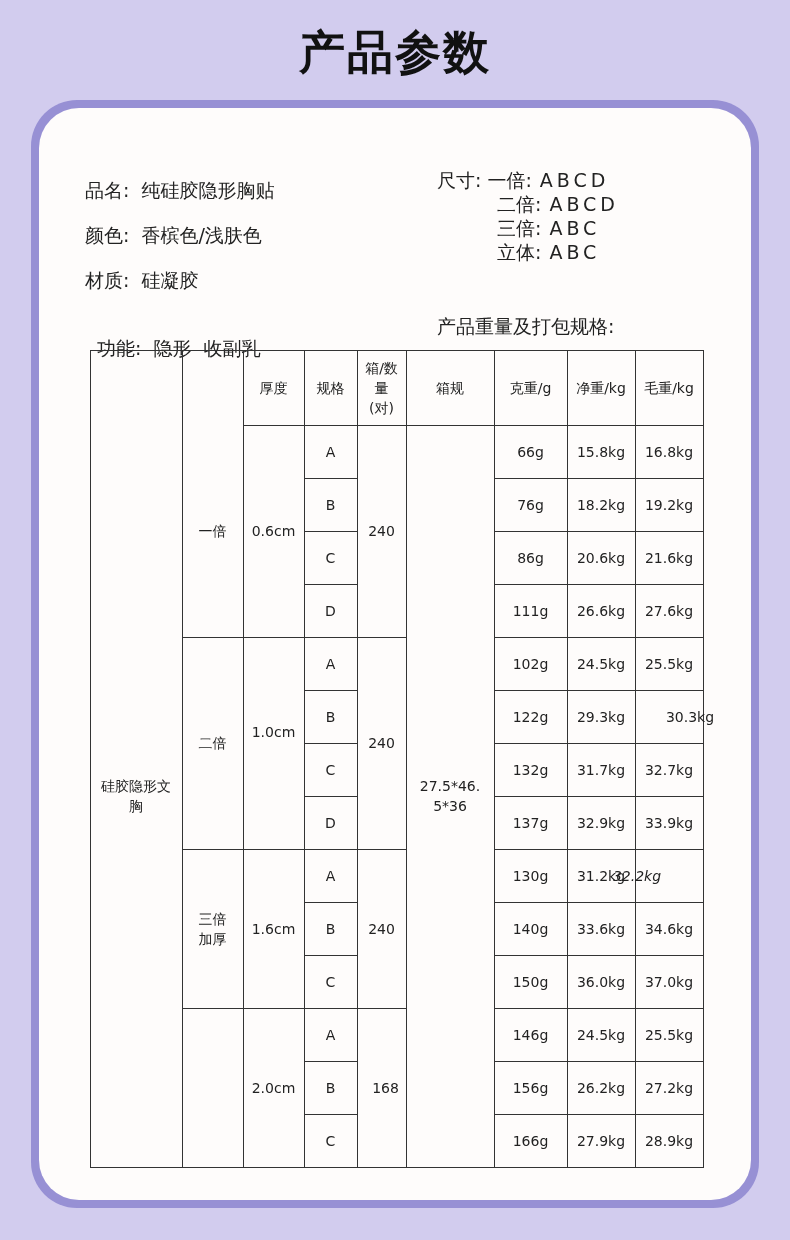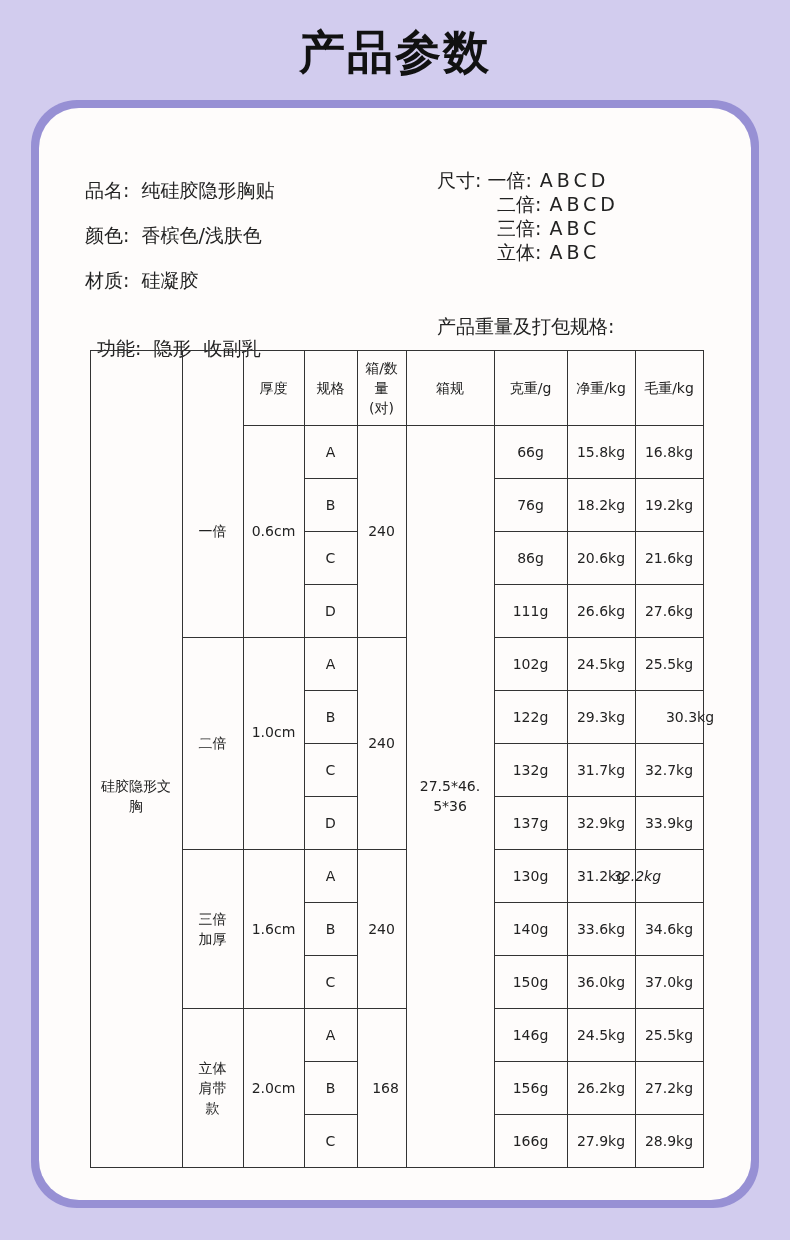--- a/index.html
+++ b/index.html
@@ -163,21 +163,20 @@
     <div class="cell" style="left: 404px; width: 73px; top: 552px; height: 53px;">140g</div>
     <div class="cell" style="left: 477px; width: 68px; top: 552px; height: 53px;">33.6kg</div>
     <div class="cell" style="left: 545px; width: 68px; top: 552px; height: 53px;">34.6kg</div>
     <div class="line" style="left: 214px; width: 54px; top: 605px; height: 1px;"></div>
     <div class="line" style="left: 404px; width: 210px; top: 605px; height: 1px;"></div>
     <div class="cell" style="left: 214px; width: 53px; top: 605px; height: 53px;">C</div>
     <div class="cell" style="left: 404px; width: 73px; top: 605px; height: 53px;">150g</div>
     <div class="cell" style="left: 477px; width: 68px; top: 605px; height: 53px;">36.0kg</div>
     <div class="cell" style="left: 545px; width: 68px; top: 605px; height: 53px; text-align: center;">37.0kg</div>
     <div class="line" style="left: 92px; width: 225px; top: 658px; height: 1px;"></div>
-    <div class="cell" style="left: 92px; width: 61px; top: 658px; height: 159px; padding: 0px 14px;">立体肩带款</div>
     <div class="cell" style="left: 153px; width: 61px; top: 658px; height: 159px;">2.0cm</div>
     <div class="cell" style="left: 267px; width: 49px; top: 658px; height: 159px; padding-left: 8px;">168</div>
     <div class="line" style="left: 404px; width: 210px; top: 658px; height: 1px;"></div>
     <div class="cell" style="left: 214px; width: 53px; top: 658px; height: 53px;">A</div>
     <div class="cell" style="left: 404px; width: 73px; top: 658px; height: 53px;">146g</div>
     <div class="cell" style="left: 477px; width: 68px; top: 658px; height: 53px;">24.5kg</div>
     <div class="cell" style="left: 545px; width: 68px; top: 658px; height: 53px;">25.5kg</div>
     <div class="line" style="left: 214px; width: 54px; top: 711px; height: 1px;"></div>
     <div class="line" style="left: 404px; width: 210px; top: 711px; height: 1px;"></div>
     <div class="cell" style="left: 214px; width: 53px; top: 711px; height: 53px;">B</div>

